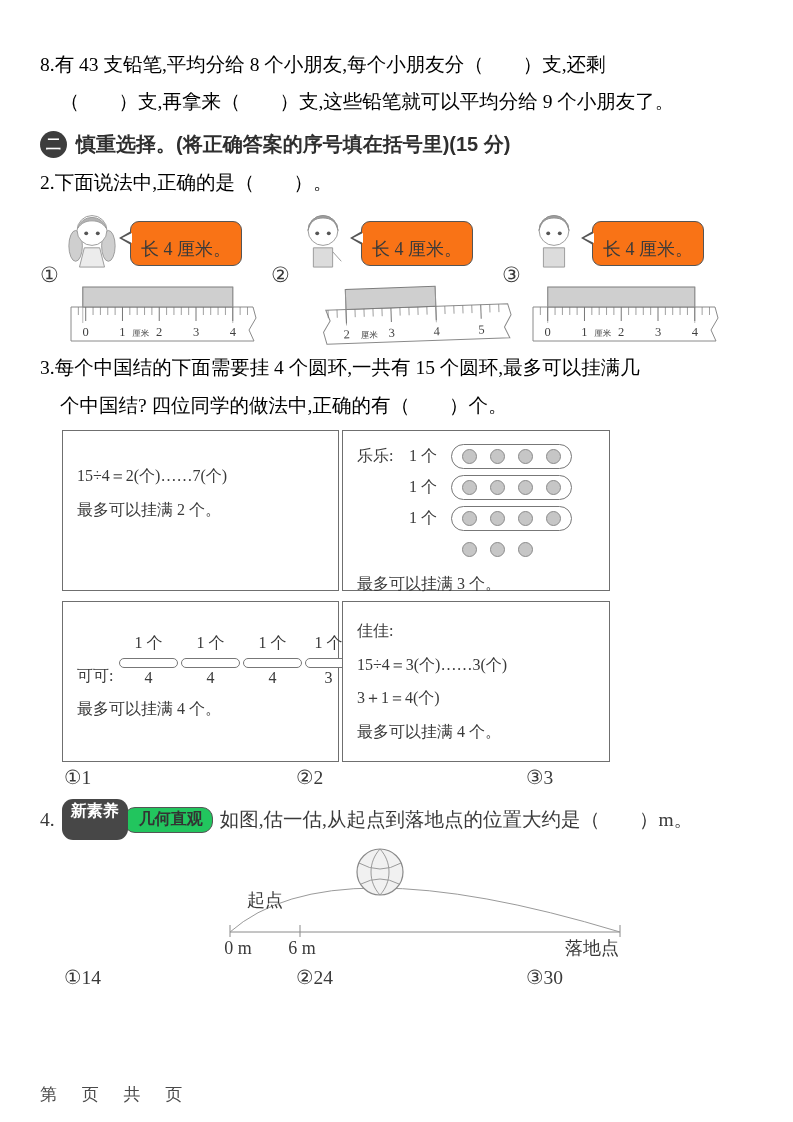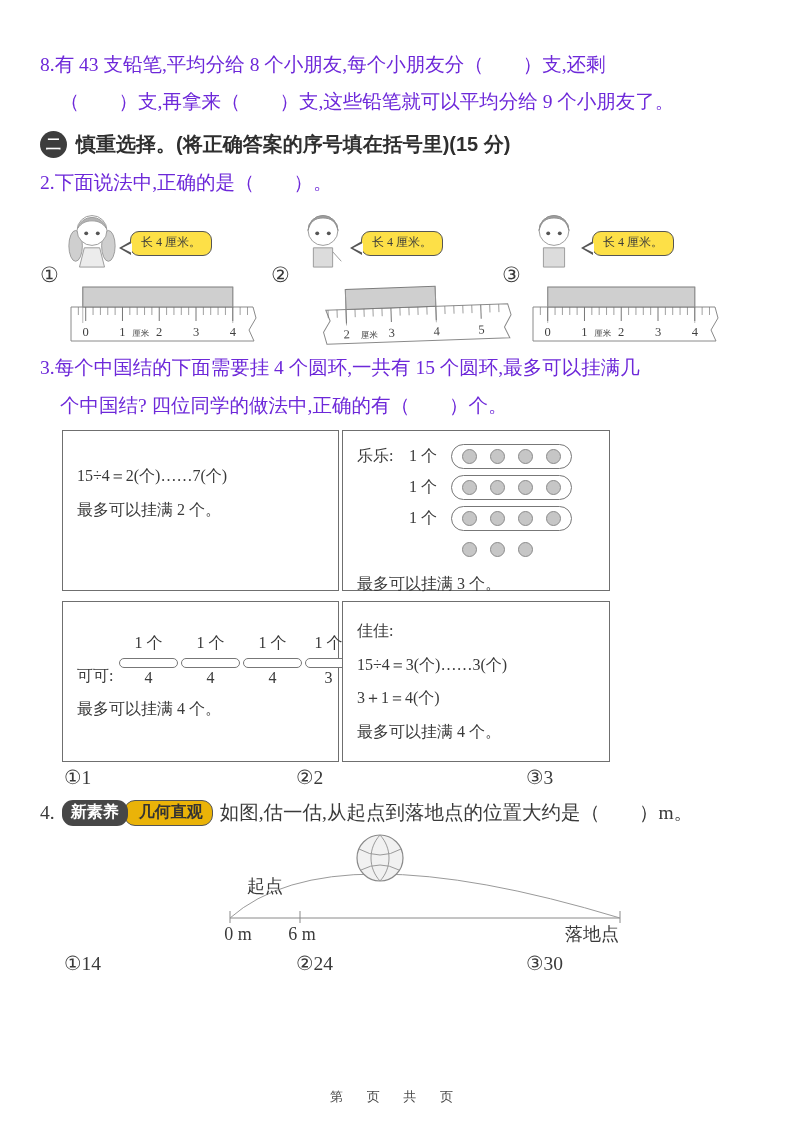--- a/index.html
+++ b/index.html
@@ -2,42 +2,42 @@
 <html><head>
 <meta charset="utf-8">
 <style>
   *{margin:0;padding:0;box-sizing:border-box}
   html,body{background:#fff}
   .page{
     position:relative;width:793px;height:1122px;background:#fff;overflow:hidden;
     font-family:"Liberation Serif","DejaVu Serif",serif;color:#3a3a3a;
     display:flex;flex-direction:column;padding:46px 28px 16px 40px;
   }
-  .qtext{font-size:19.5px;line-height:1.92;color:#6d28d9}
+  .qtext{font-size:19.5px;line-height:1.92;color:#000000}
   .wrap-indent{padding-left:20px}
 
   
   .sec-header{display:flex;align-items:center;gap:9px;margin:10px 0 6px;
     font-family:"Liberation Sans","DejaVu Sans",sans-serif;font-weight:bold;font-size:20px;color:#2e2e2e}
   .sec-badge{width:27px;height:27px;border-radius:50%;background:#3d3d3d;color:#fff;
     display:flex;align-items:center;justify-content:center;font-size:15px;flex:none;font-weight:bold}
 
   
   .options-row{display:grid;grid-template-columns:232px 230px 1fr;padding-left:24px;
     font-size:19.5px;margin:4px 0 2px}
 
   
   .figures-row{display:flex;margin-top:2px;height:146px}
   .figure{width:231px;display:flex;align-items:flex-start}
   .fig-marker{font-size:21px;width:26px;flex:none;margin-top:60px;color:#3a3a3a}
   .fig-main{display:flex;flex-direction:column}
   .kid-row{display:flex;align-items:center;height:80px}
   .kid{width:52px;height:76px;flex:none}
-  .bubble{position:relative;border:1.5px solid #555;border-radius:9px;padding:2px 10px 4px;
-    font-size:12px;margin-left:12px;white-space:nowrap;background:#fde047}
+  .bubble{position:relative;border:1.5px solid #555;border-radius:9px;padding:15px 10px 4px;
+    font-size:18px;margin-left:12px;white-space:nowrap;background:#f97316}
   .bubble::before{content:'';position:absolute;left:-12px;top:9px;
     border-top:7px solid transparent;border-bottom:7px solid transparent;border-right:12px solid #555}
   .bubble::after{content:'';position:absolute;left:-9px;top:11px;
     border-top:5px solid transparent;border-bottom:5px solid transparent;border-right:10px solid #fff}
   .ruler{width:192px;height:64px;margin-top:0}
   .ruler text{font-family:"Liberation Serif","DejaVu Serif",serif}
   .figure.f2 .ruler{margin-left:24px;transform:rotate(-2deg)}
 
   
   .boxes{display:grid;grid-template-columns:277px 268px;gap:10px 3px;margin:6px 0 0 22px}
@@ -60,27 +60,27 @@
   .keke-group{width:62px;display:flex;flex-direction:column;align-items:center}
   .keke-group:last-child{width:50px}
   .kg-label{white-space:nowrap;line-height:1.4}
   .kg-brace{width:95%;height:10px;border:1.2px solid #777;border-radius:5px;margin-top:3px;background:#fff}
   .kg-value{margin-top:1px}
   .keke-conc{margin-top:12px;white-space:nowrap}
 
   
   .q4-line{display:flex;align-items:center;gap:7px;font-size:19.5px;margin-top:8px}
   .badge-dark{font-family:"Liberation Sans","DejaVu Sans",sans-serif;background:#474747;color:#fff;
-    border-radius:11px;padding:2px 9px 3px;font-size:16px;font-weight:bold;position:relative;z-index:1;white-space:nowrap}
+    border-radius:11px;padding:2px 9px 18px;font-size:16px;font-weight:bold;position:relative;z-index:1;white-space:nowrap}
   .badge-outline{font-family:"Liberation Sans","DejaVu Sans",sans-serif;border:1.5px solid #555;color:#333;
-    border-radius:11px;padding:1px 9px 2px 14px;font-size:16px;font-weight:bold;margin-left:-11px;background:#eab308;white-space:nowrap}
+    border-radius:11px;padding:1px 9px 2px 14px;font-size:16px;font-weight:bold;margin-left:-11px;background:#22c55e;white-space:nowrap}
   .diagram{margin:4px 0 0 170px}
   .diagram text{font-family:"Liberation Serif","DejaVu Serif",serif;fill:#3a3a3a}
 
-  .footer{margin-top:auto;text-align:center;font-size:13px;letter-spacing:10px;color:#4a4a4a;
+  .footer{margin-top:auto;font-size:17px;letter-spacing:10px;color:#4a4a4a;
     font-family:"Liberation Sans","DejaVu Sans",sans-serif;padding-right:12px}
 </style>
 </head>
 <body>
 
 <div class="page">
 
   <div>
     <div class="qtext">8.有 43 支铅笔,平均分给 8 个小朋友,每个小朋友分（　　）支,还剩</div>
     <div class="qtext wrap-indent">（　　）支,再拿来（　　）支,这些铅笔就可以平均分给 9 个小朋友了。</div>

